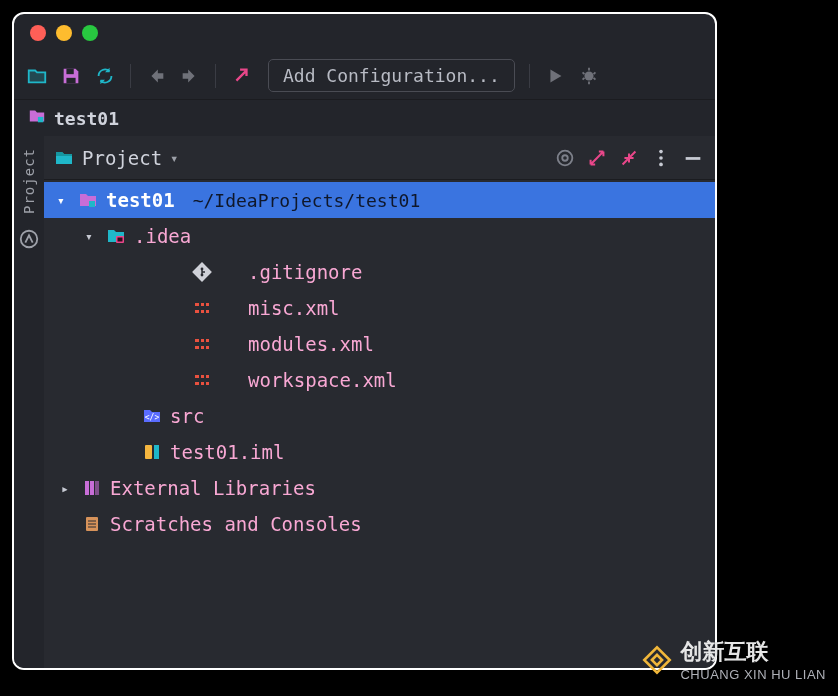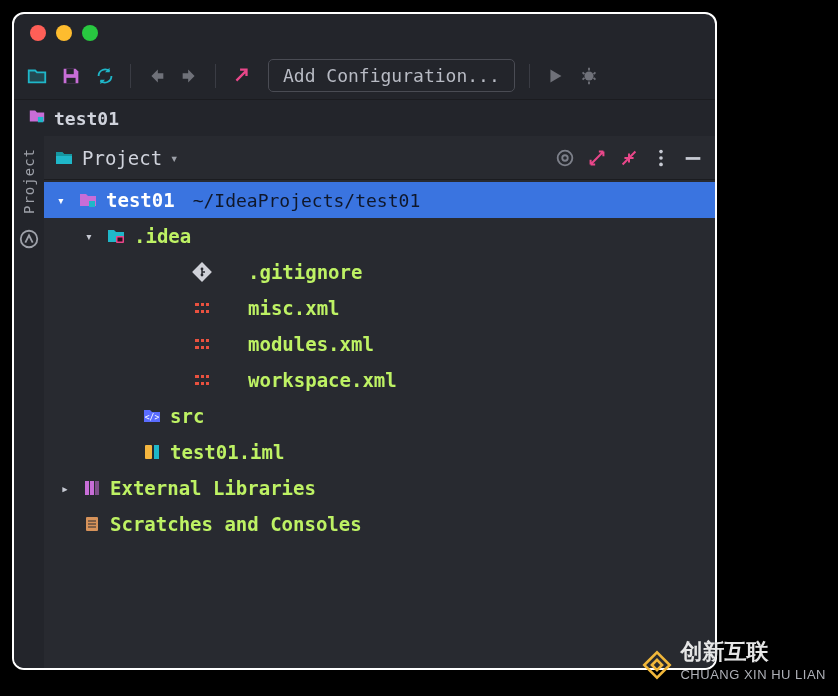--- a/index.html
+++ b/index.html
@@ -114,29 +114,29 @@
   .indent0 { padding-left: 8px; }
   .indent1 { padding-left: 36px; }
   .indent2 { padding-left: 94px; gap: 36px; }
   .indent3 { padding-left: 98px; }
   .indentext { padding-left: 12px; }
   .arrow { width:18px; display:inline-flex; justify-content:center; color:#c7cad3; font-size:13px;}
   .arrow.sel { color:#fff; }
   .noarrow { width:18px; }
   .ficon { width:20px; height:20px; display:inline-flex; align-items:center; justify-content:center; }
   .ficon svg { width:20px; height:20px; }
-  .nm { color:#bef264;font-weight:bold; }
+  .nm { color:#f9a8d4; }
   .nm.selc { color:#fff; font-weight:700; }
   .path { color:#0f172a; font-size:18px; margin-left:10px; }
   .watermark {
     position:absolute;
     right:12px;
     bottom:14px;
     display:flex;
-    align-items:flex-end;
+    align-items:center;
     gap:6px;
     color:#e6e6e6;
     font-family: "Arial", sans-serif;
   }
   .watermark .big { font-size:22px; font-weight:700; }
   .watermark .small { font-size:13px; color:#aeb0b7; letter-spacing:0.5px; display:block; }
 </style>
 </head>
 <body>
 

